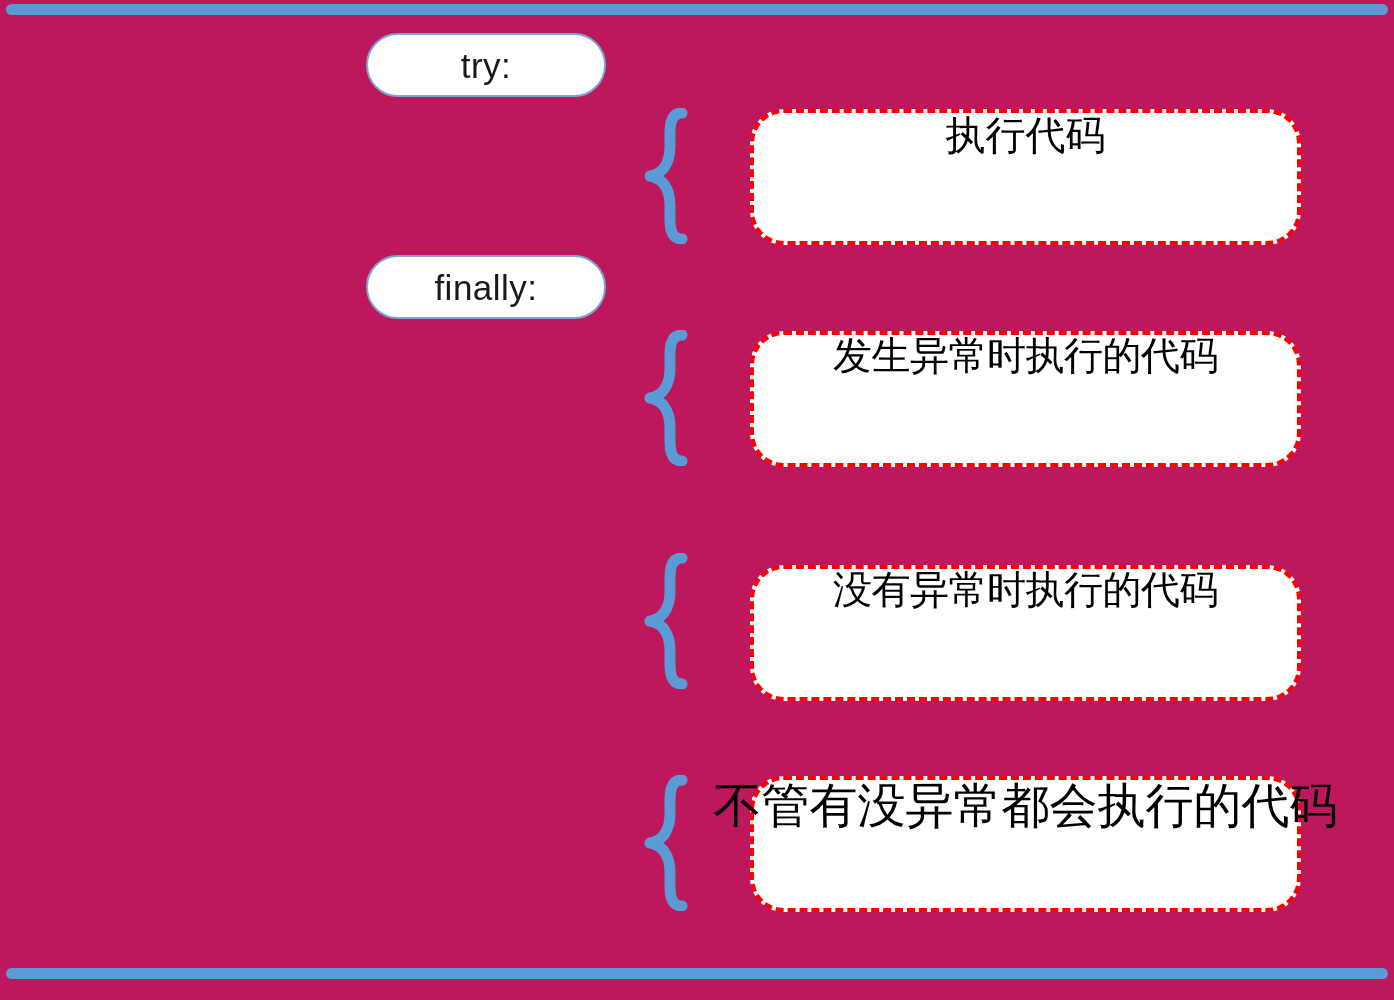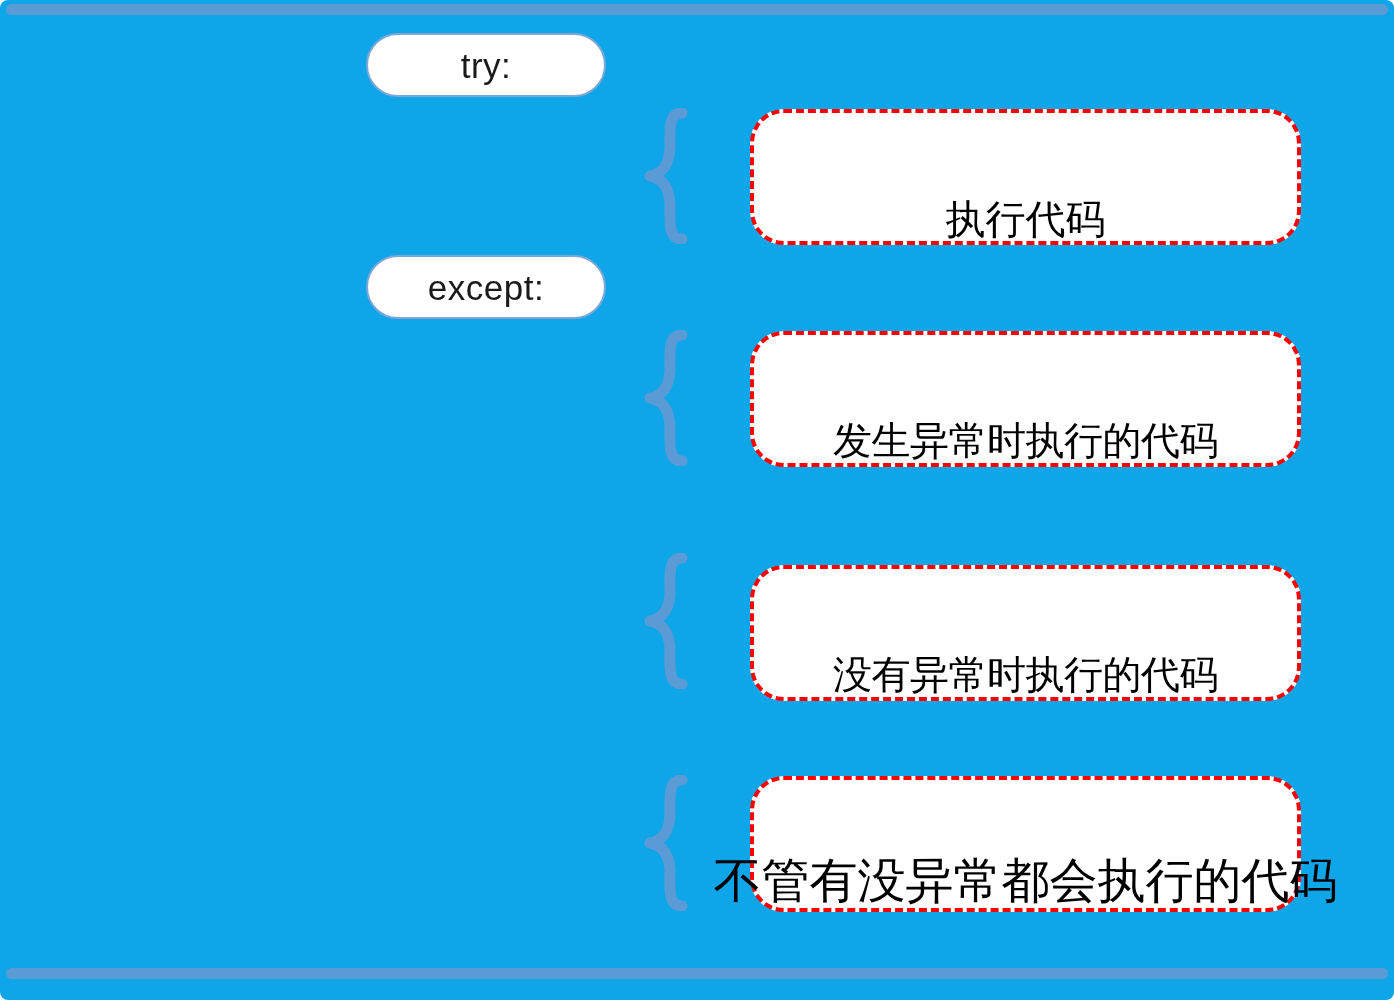--- a/index.html
+++ b/index.html
@@ -8,23 +8,22 @@
     padding: 0;
     background: #ffffff;
   }
   body {
     font-family: "Liberation Sans", "DejaVu Sans", sans-serif;
   }
   #canvas {
     position: relative;
     width: 1394px;
     height: 1000px;
-    background: #0ea5e9;
+    background: #be185d;
     overflow: hidden;
-    border-radius: 8px;
   }
 
   
   .rule {
     position: absolute;
     left: 6px;
     width: 1382px;
     height: 11px;
     background: #5B9BD5;
     border-radius: 6px;
@@ -71,21 +70,21 @@
   .dashbox {
     position: absolute;
     left: 750px;
     width: 551px;
     height: 136px;
     box-sizing: border-box;
     background: #ffffff;
     border: 4px dashed #FF0000;
     border-radius: 34px;
     display: flex;
-    align-items: flex-end;
+    align-items: flex-start;
     justify-content: center;
   }
   .dashbox-label {
     font-size: 40px;
     color: #000000;
     line-height: 1.1;
     white-space: nowrap;
   }
   .dashbox-label.wide { font-size: 39px; letter-spacing: -0.5px; }
 </style>
@@ -102,21 +101,21 @@
   <div class="brace" style="top:108px;height:136px">
     <svg width="52" height="136" viewBox="0 0 52 136" aria-hidden="true">
       <path d="M44 5 C30 5 32 22 32 38 C32 56 24 66 12 68 C24 70 32 80 32 98 C32 114 30 131 44 131" fill="none" stroke="#5B9BD5" stroke-width="11" stroke-linecap="round" stroke-linejoin="round"></path>
     </svg>
   </div>
   <div class="dashbox" style="top:109px">
     <span class="dashbox-label">执行代码</span>
   </div>
 
   <div class="pill" style="top:255px">
-    <span class="pill-label">except:</span>
+    <span class="pill-label">finally:</span>
   </div>
   <div class="brace" style="top:330px;height:136px">
     <svg width="52" height="136" viewBox="0 0 52 136" aria-hidden="true">
       <path d="M44 5 C30 5 32 22 32 38 C32 56 24 66 12 68 C24 70 32 80 32 98 C32 114 30 131 44 131" fill="none" stroke="#5B9BD5" stroke-width="11" stroke-linecap="round" stroke-linejoin="round"></path>
     </svg>
   </div>
   <div class="dashbox" style="top:331px">
     <span class="dashbox-label wide">发生异常时执行的代码</span>
   </div>
 

